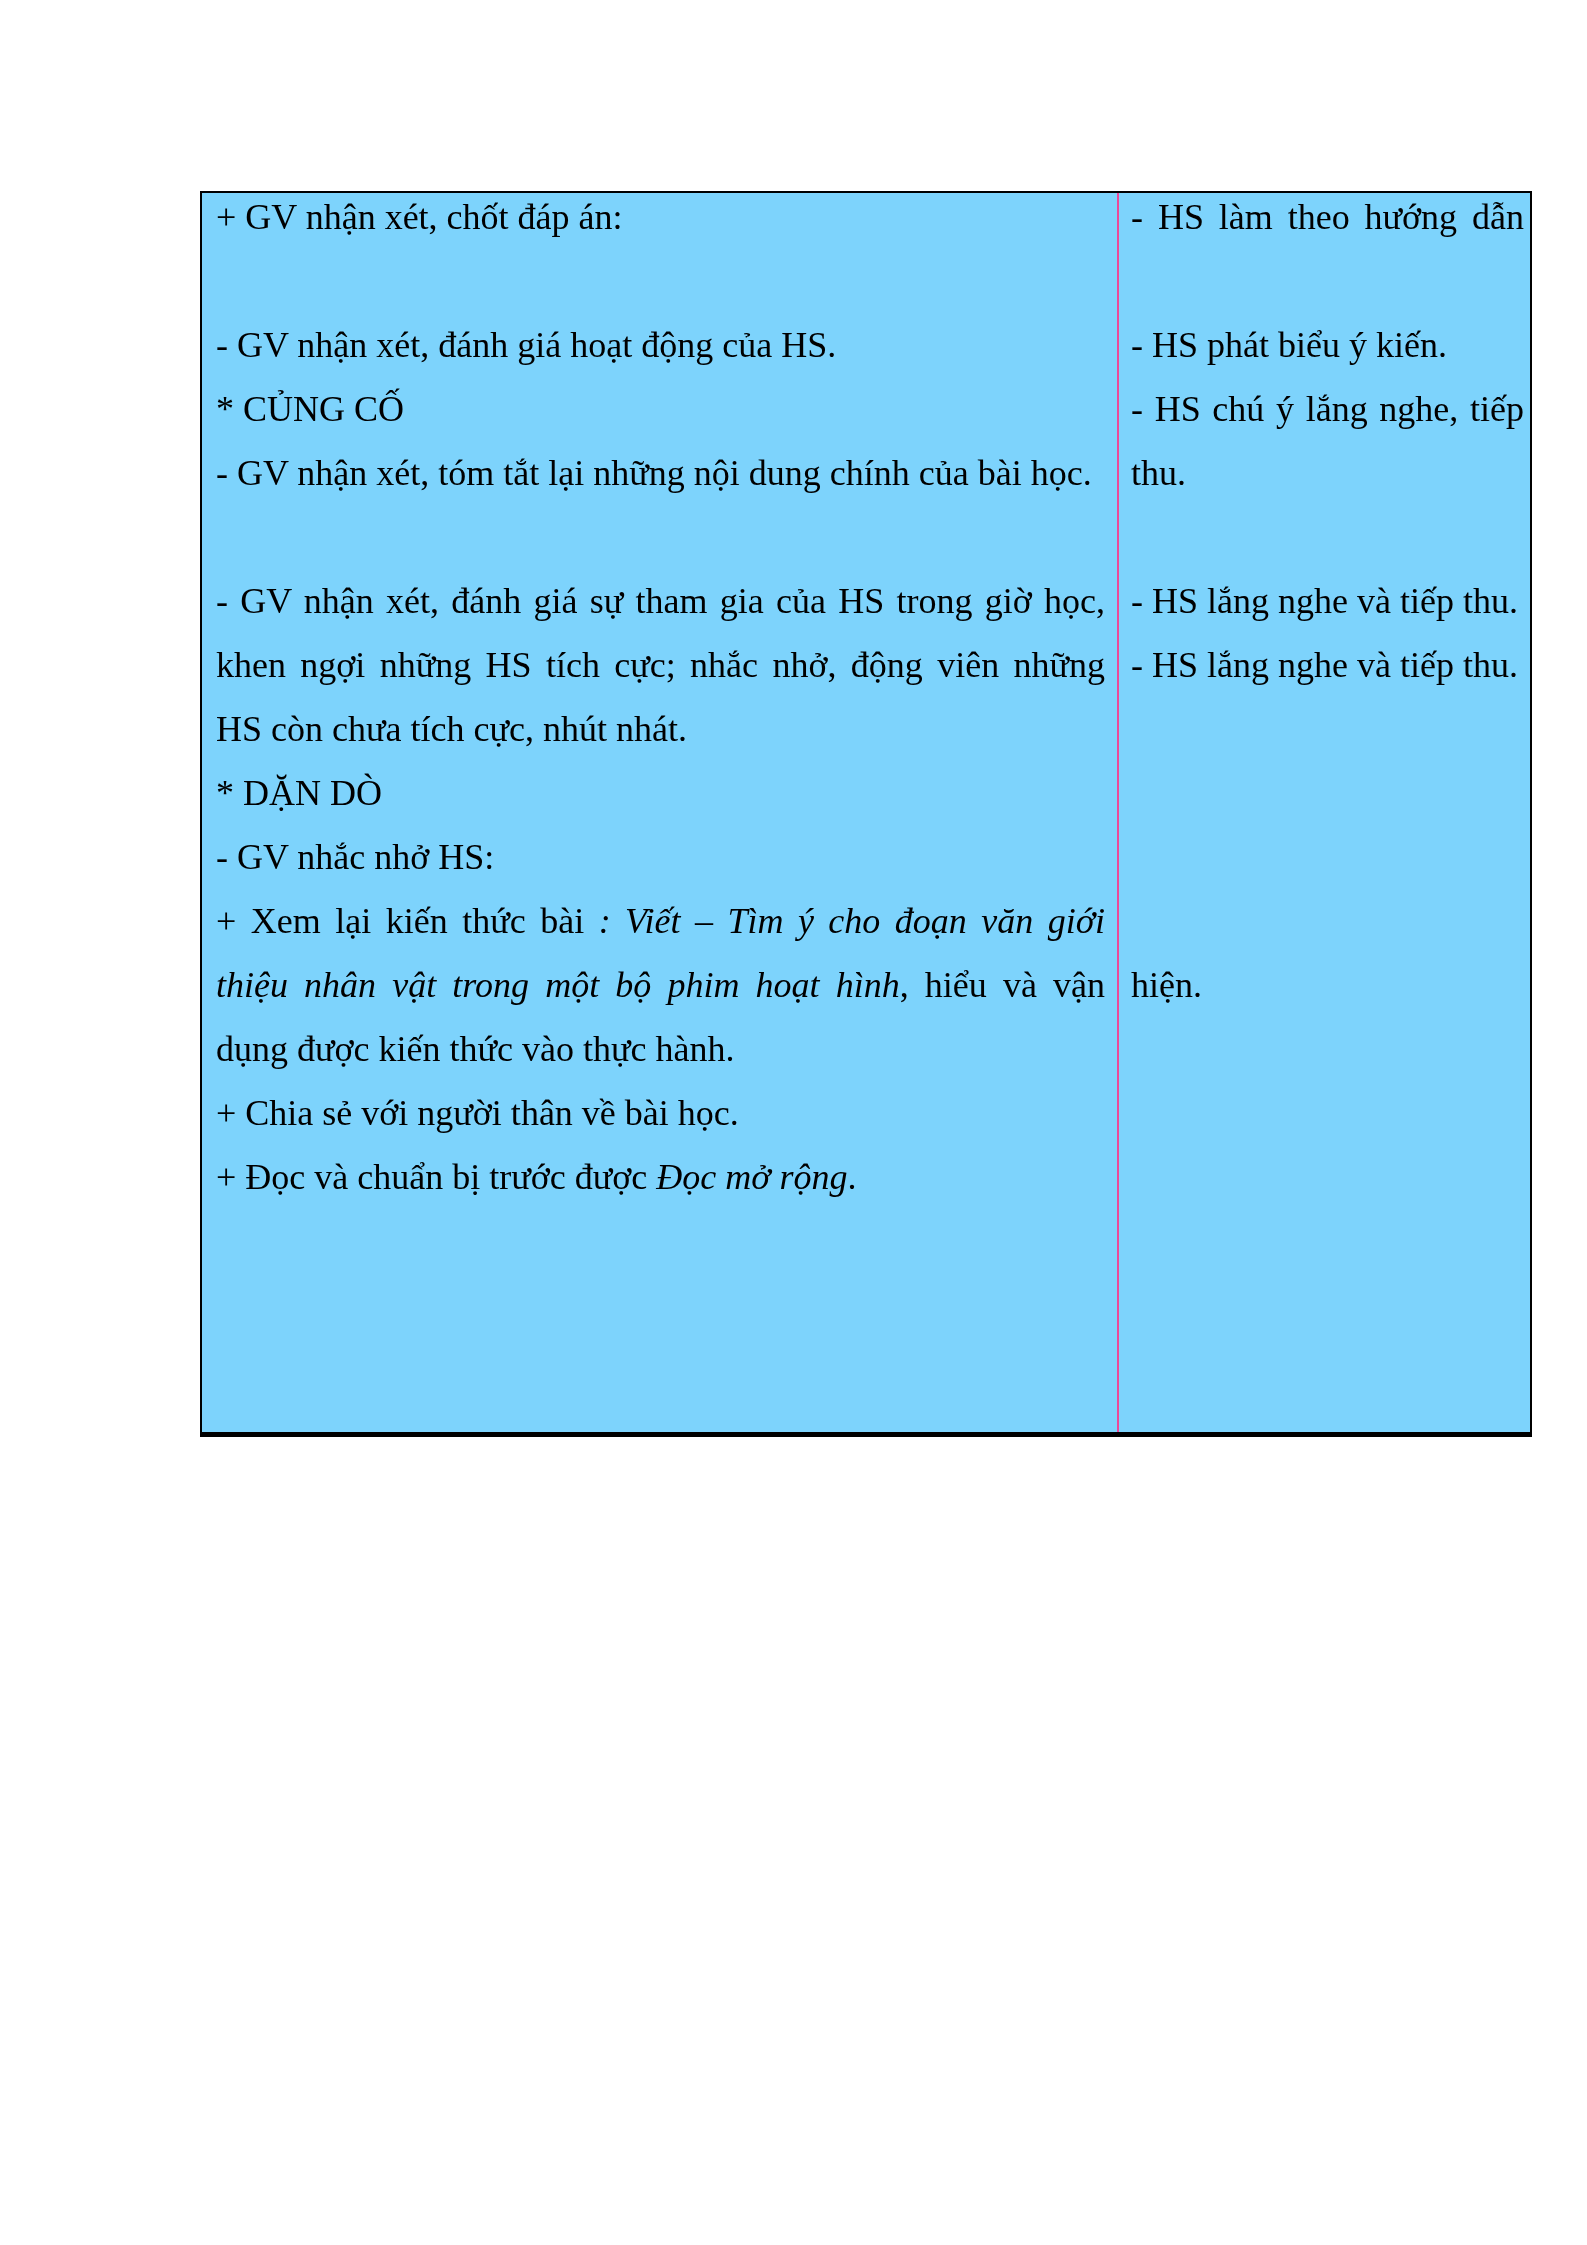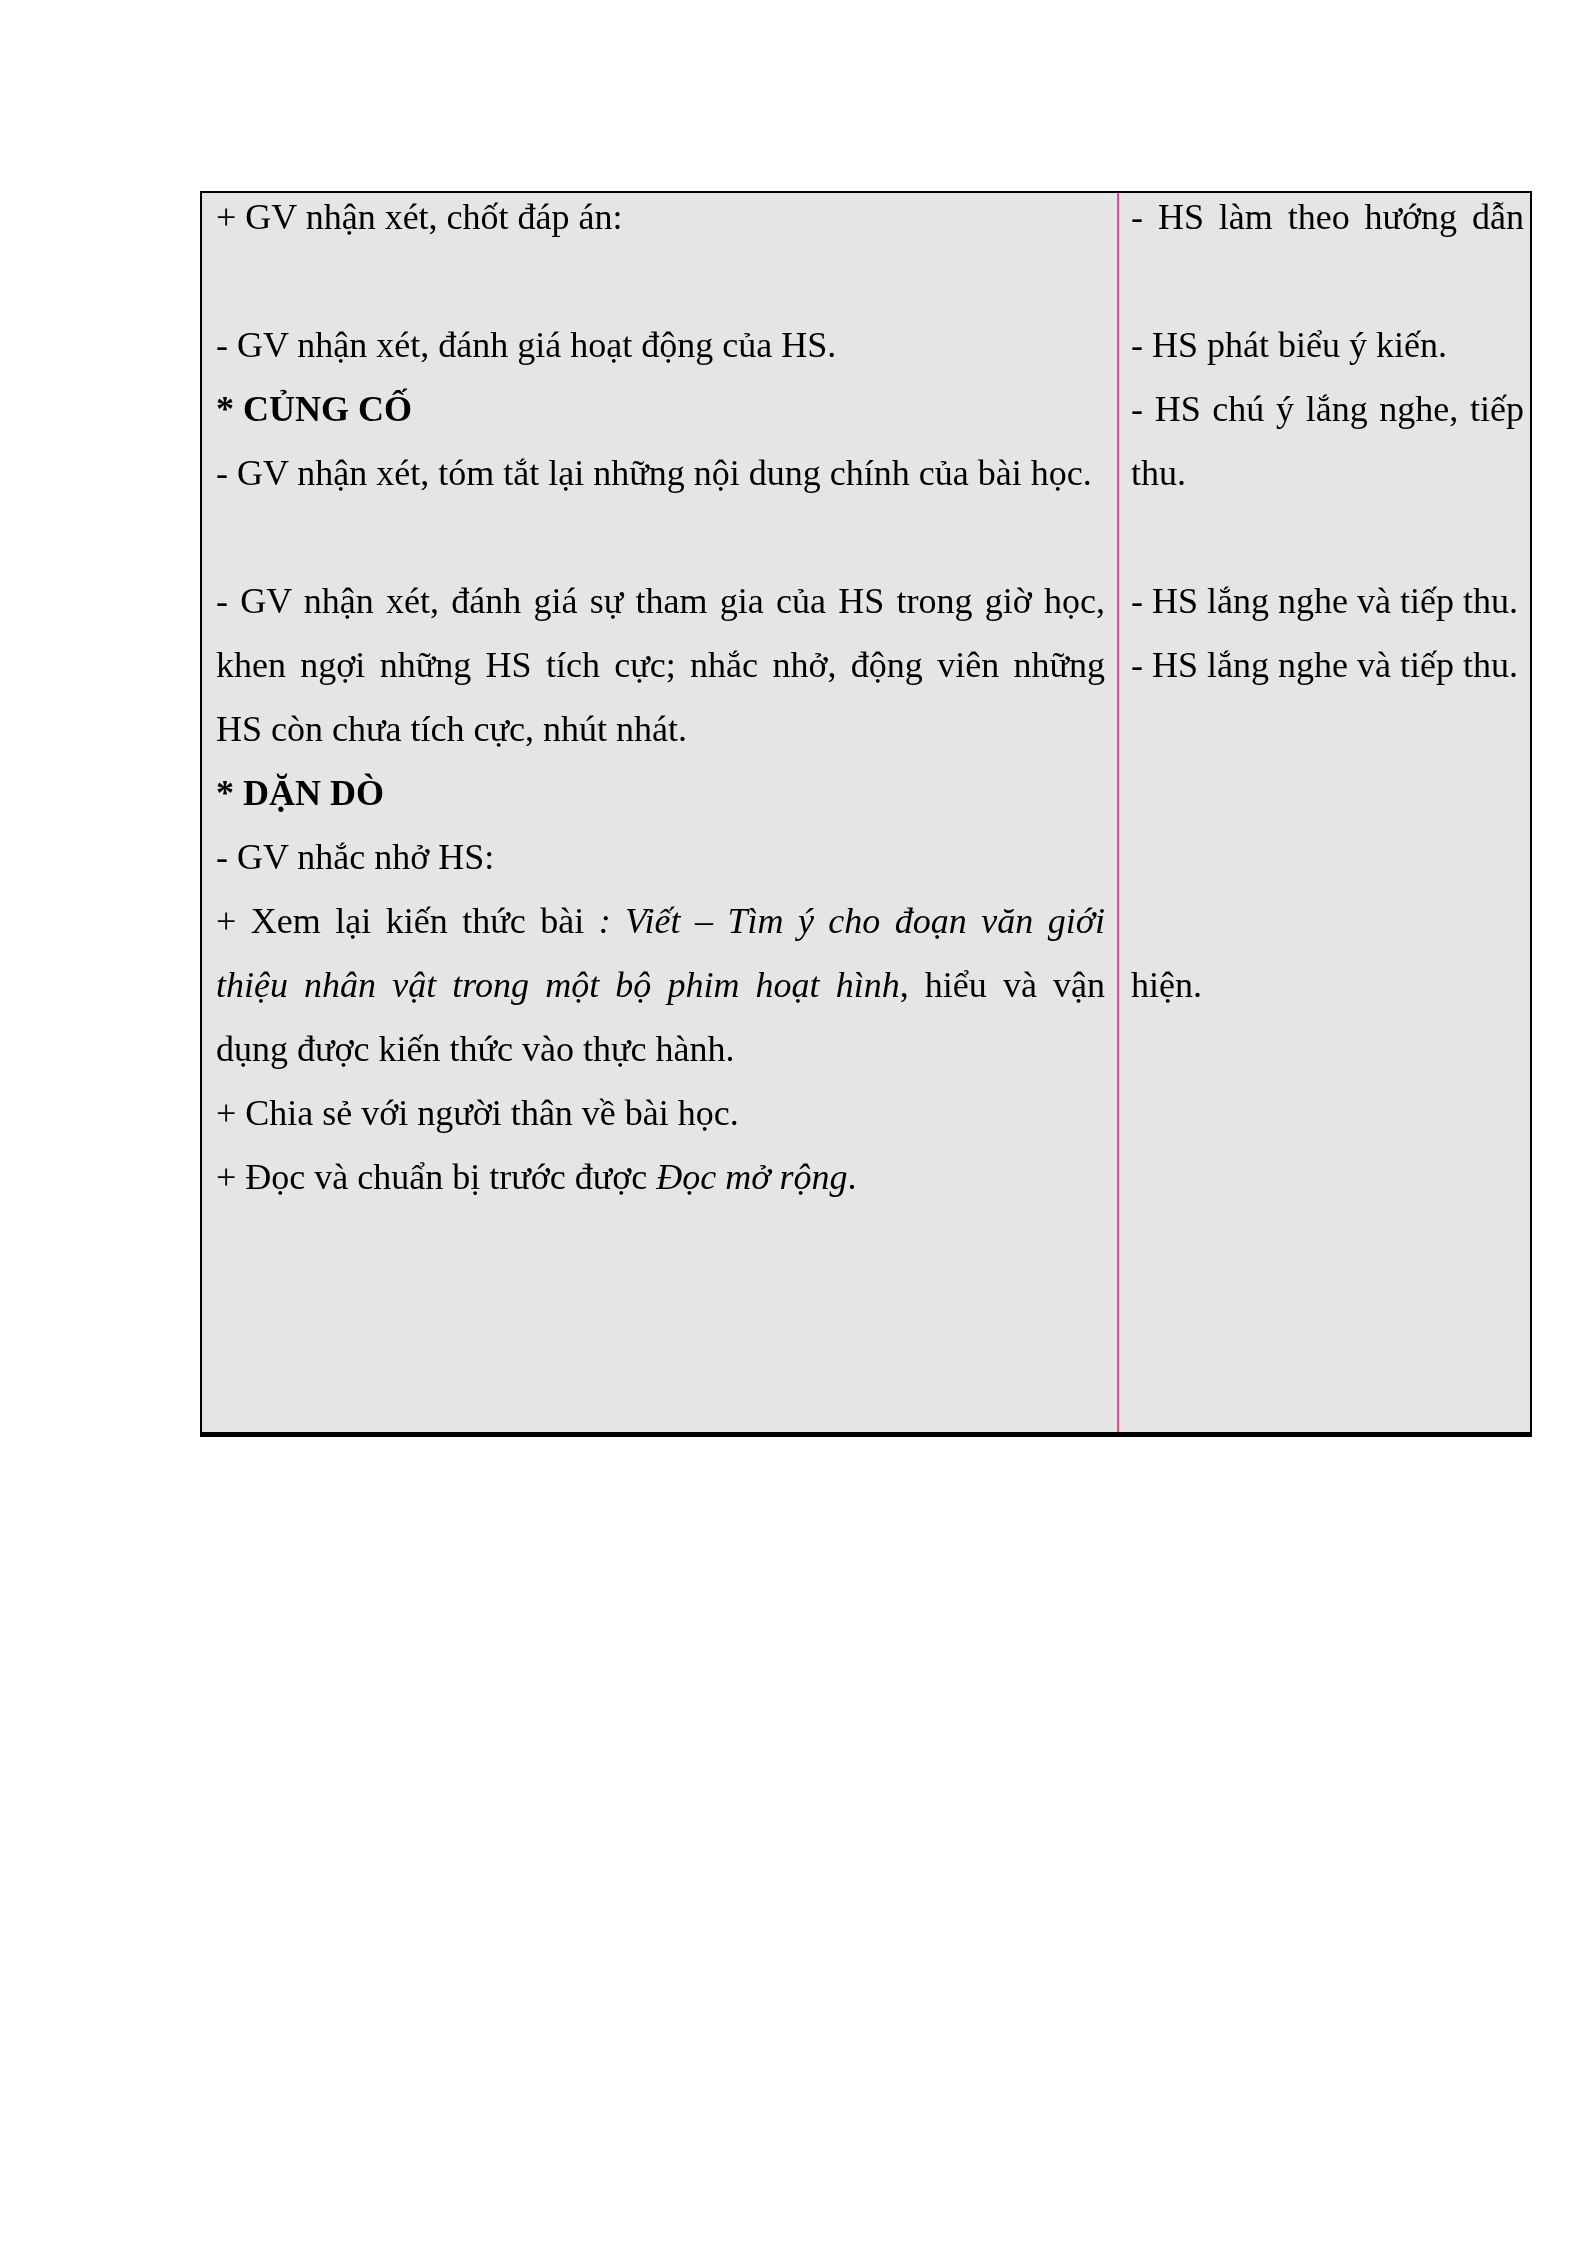--- a/index.html
+++ b/index.html
@@ -12,21 +12,21 @@
   }
   .doc-table {
     position: absolute;
     left: 200px;
     top: 191px;
     width: 1332px;
     height: 1246px;
     border: 2px solid #000000;
     border-bottom-width: 5px;
     box-sizing: border-box;
-    background: #e5e5e5;
+    background: #7dd3fc;
   }
   .cell {
     position: absolute;
     top: 0;
     bottom: 0;
     box-sizing: border-box;
     font-family: "Liberation Serif", "DejaVu Serif", serif;
     font-size: 36px;
     line-height: 64px;
     color: #000000;
@@ -45,21 +45,21 @@
   }
   .line {
     height: 64px;
     overflow: hidden;
     text-align: left;
   }
   .line.just {
     text-align: justify;
     text-align-last: justify;
   }
-  .b { font-weight: bold; }
+  .b { font-weight: normal; }
   .i { font-style: italic; }
 </style>
 </head>
 <body>
 
 <div class="page">
   <div class="doc-table">
     <div class="cell cell-left">
       <div class="lines">
           <div class="line"><span class="">+ GV nhận xét, chốt đáp án:</span></div>

